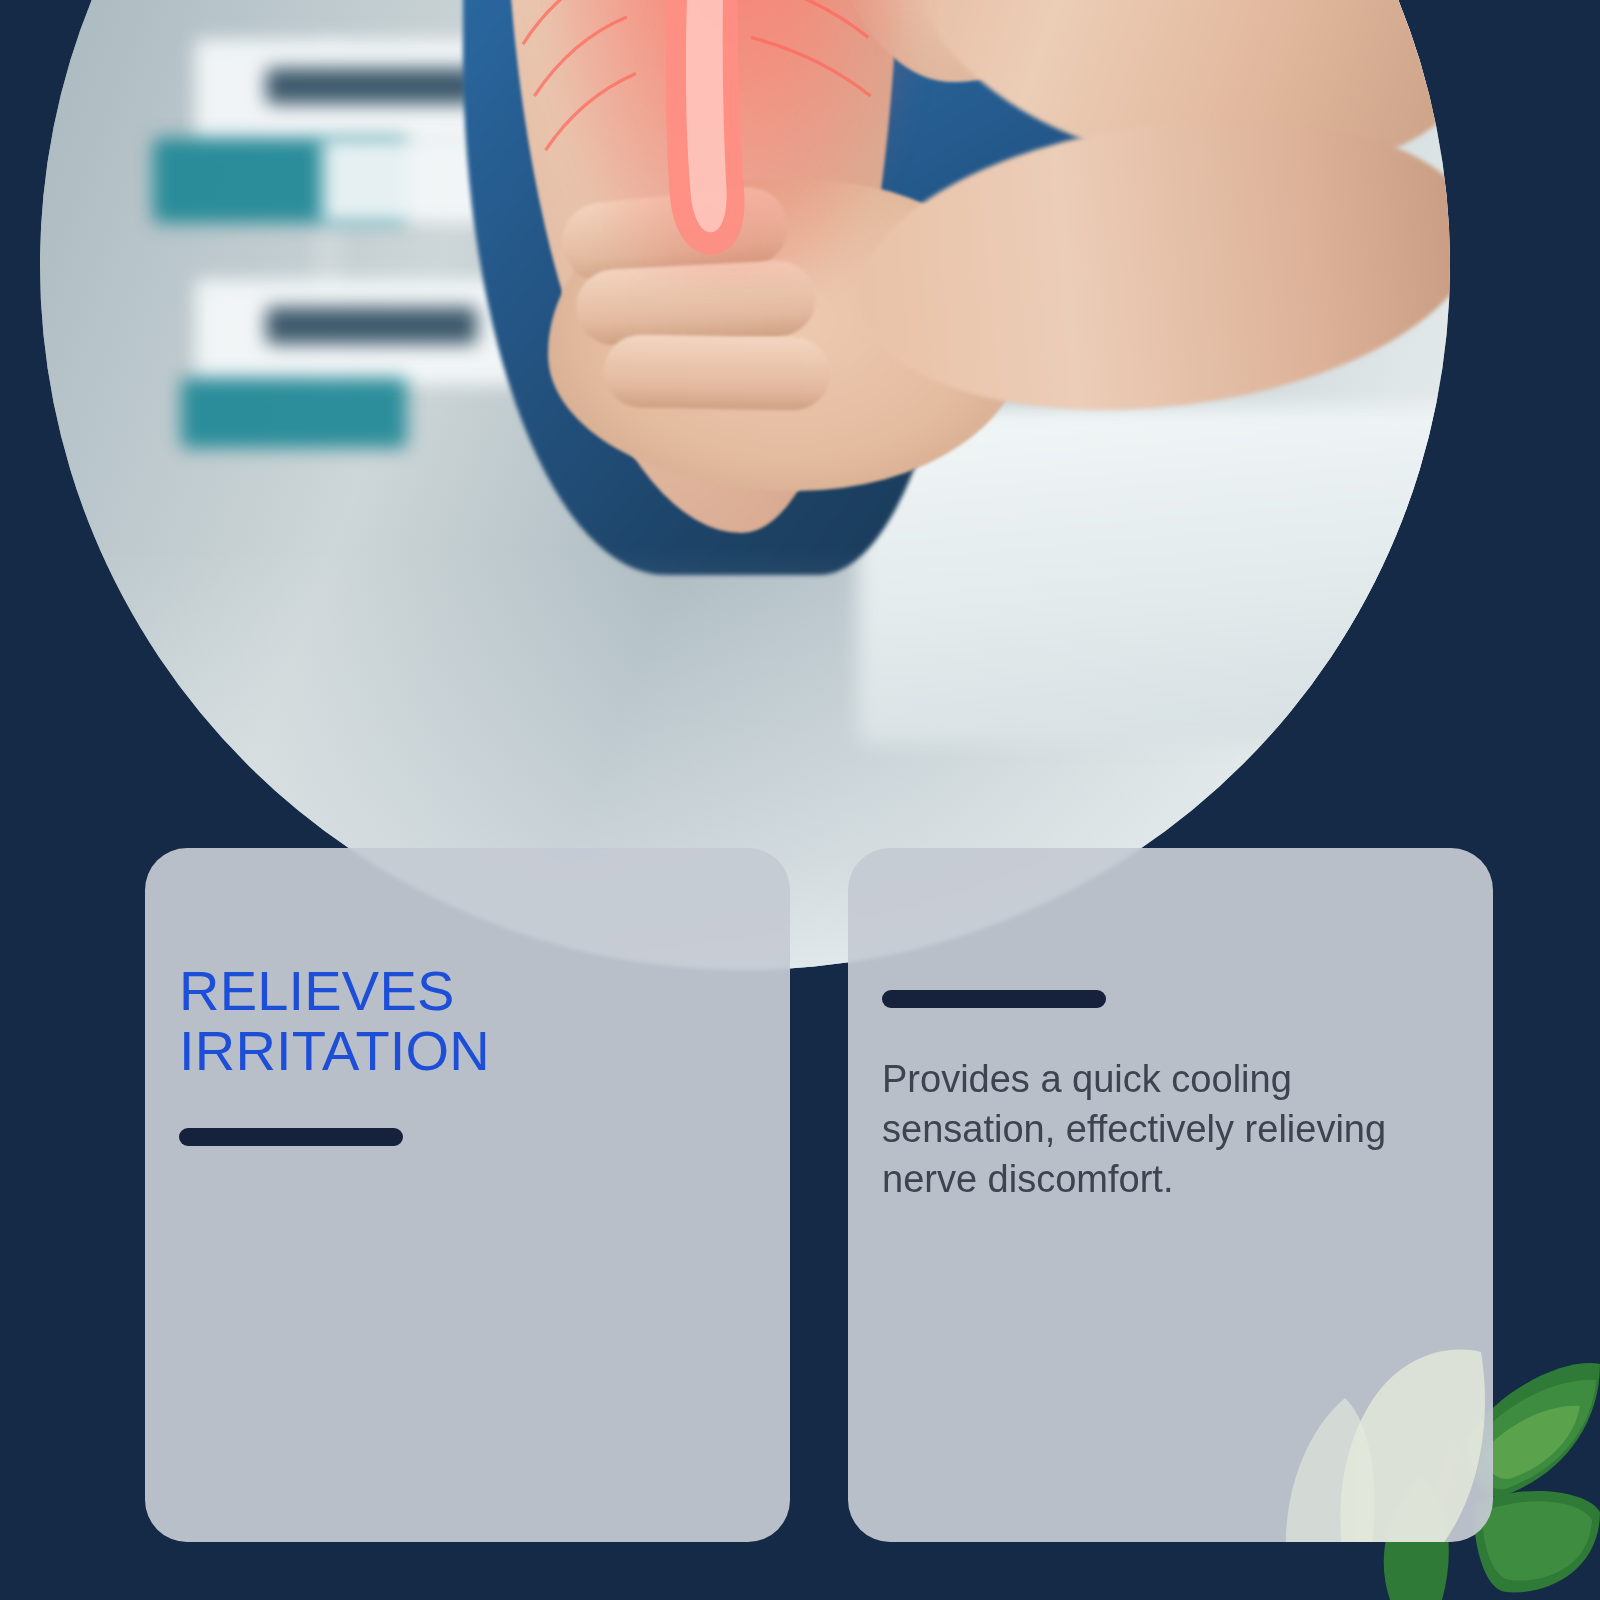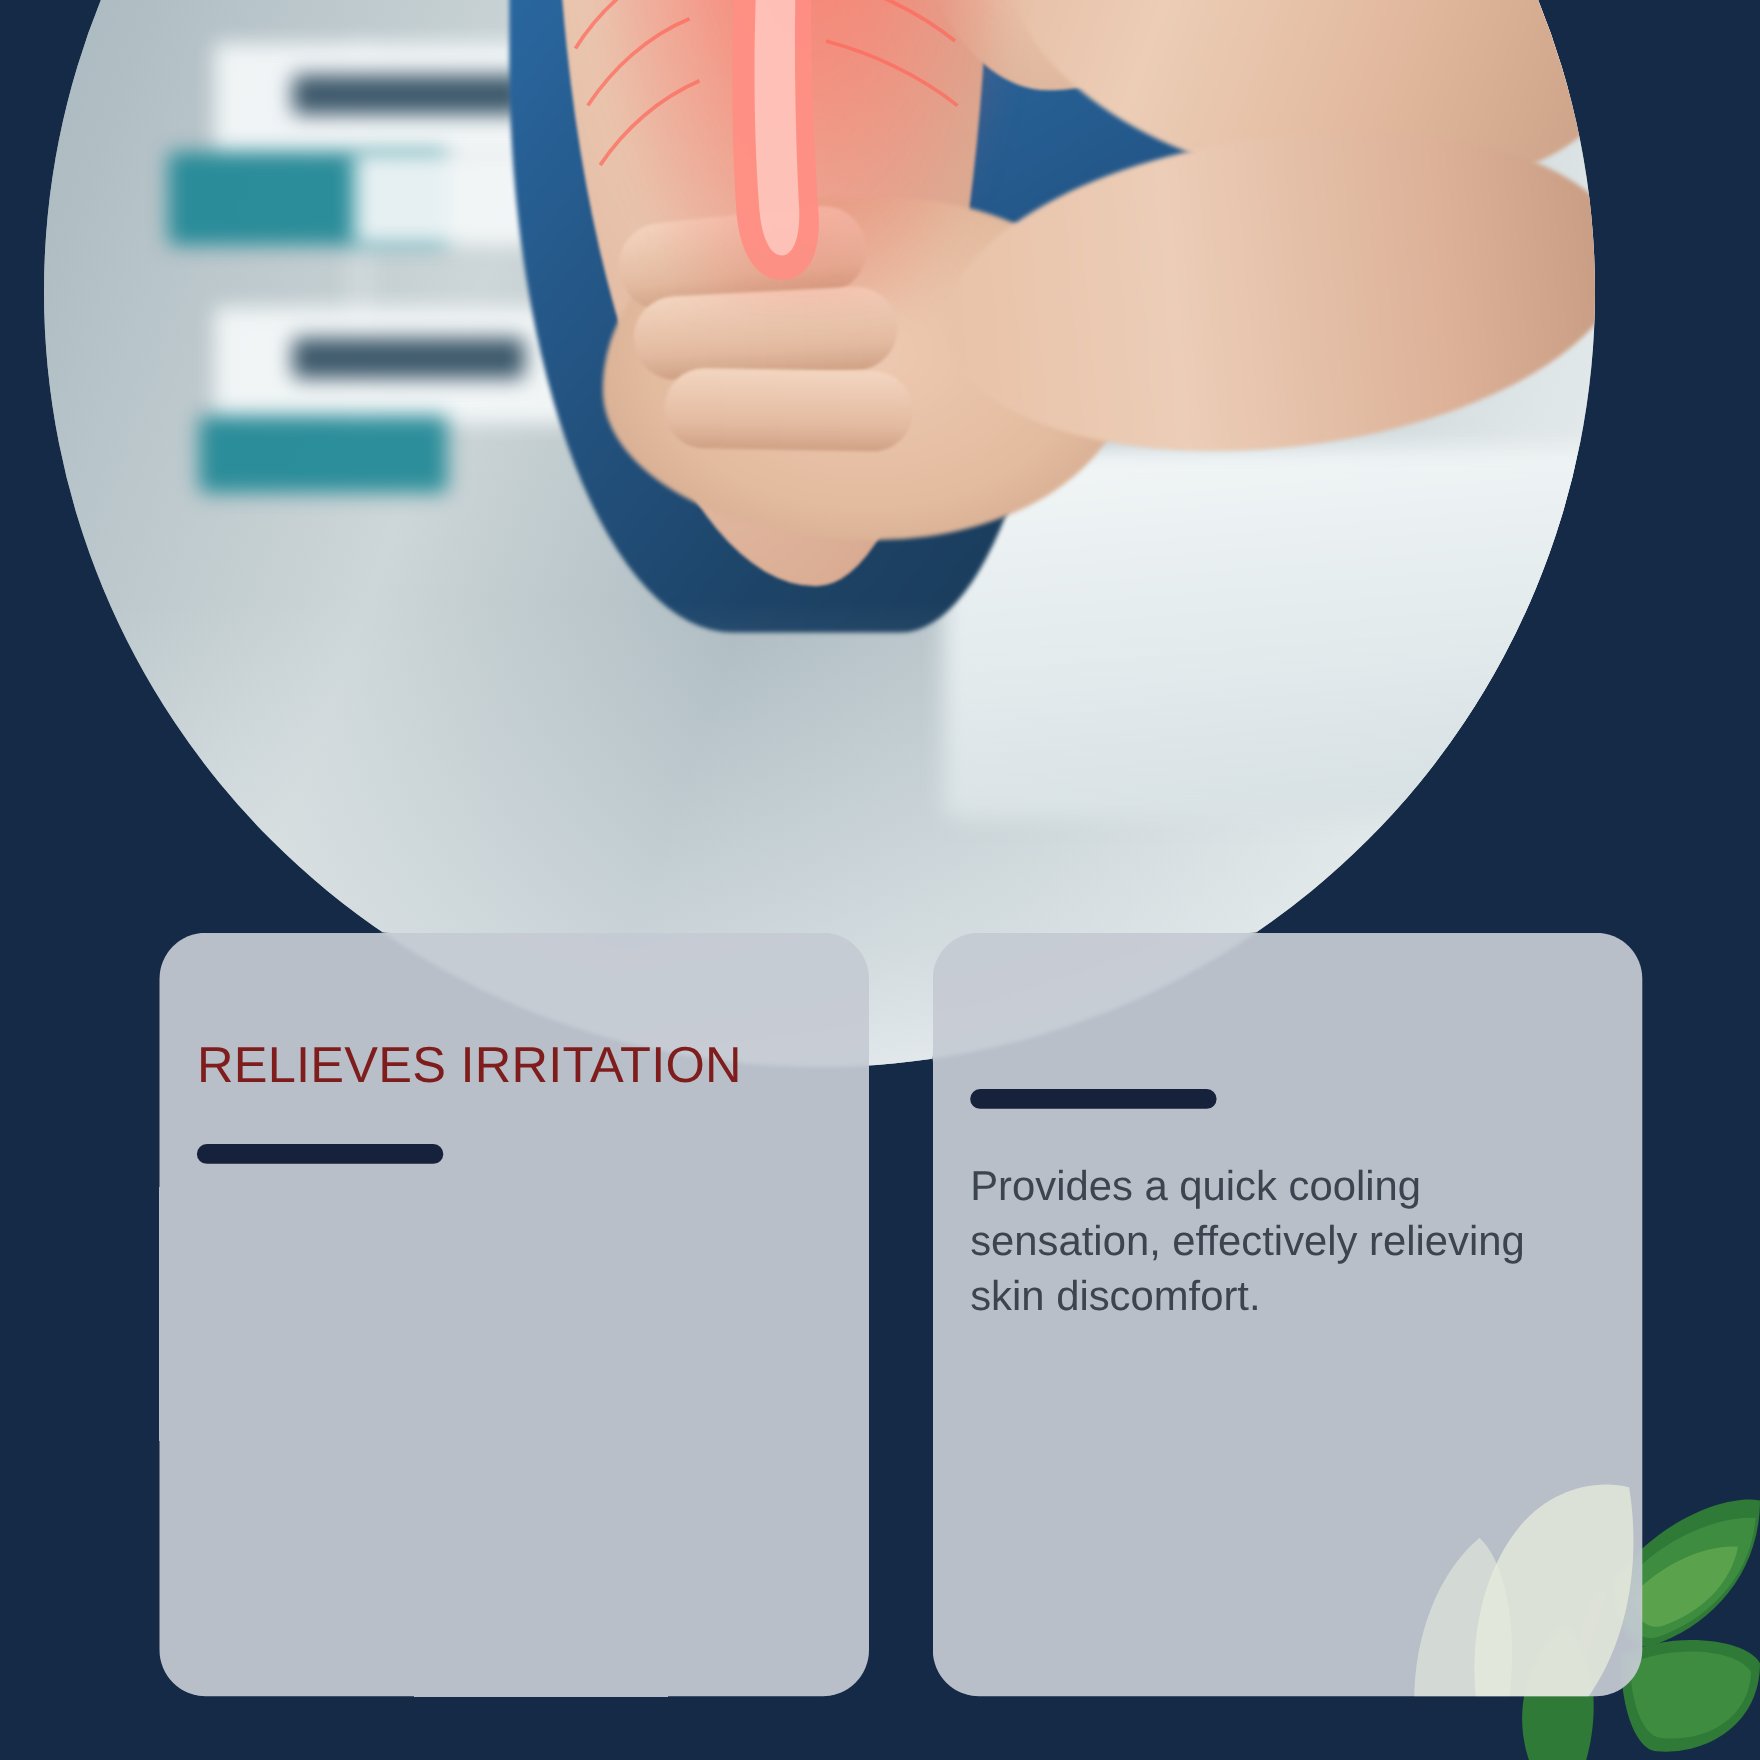--- a/index.html
+++ b/index.html
@@ -213,27 +213,28 @@
     flex: 1 1 0;
     border-radius: 42px;
     background: rgba(197,202,211,0.93);
     backdrop-filter: blur(2px);
     padding: 96px 0 0 0;
     overflow: hidden;
   }
   .card .inner { padding: 0 42px 0 34px; }
 
   .card-title {
-    font-size: 46px;
+    font-size: 56px;
     line-height: 1.08;
     font-weight: 400;
     letter-spacing: 0.2px;
-    color: #7f1d1d;
+    color: #1d4ed8;
     text-transform: uppercase;
     white-space: pre-line;
+    margin-top: 17px;
   }
   .card-rule {
     margin-top: 46px;
     width: 224px;
     height: 18px;
     border-radius: 9px;
     background: #16223c;
   }
   .card-body {
     margin-top: 46px;
@@ -359,21 +360,21 @@
     <div class="card left">
       <div class="inner">
         <h2 class="card-title">RELIEVES IRRITATION</h2>
         <div class="card-rule"></div>
       </div>
     </div>
 
     <div class="card right">
       <div class="inner">
         <div class="card-rule"></div>
-        <p class="card-body">Provides a quick cooling sensation, effectively relieving skin discomfort.</p>
+        <p class="card-body">Provides a quick cooling sensation, effectively relieving nerve discomfort.</p>
       </div>
 
       <svg class="card-mint-bleed" viewBox="0 0 300 430">
         <path class="leaf-pale" d="M122 430 C96 360 104 268 150 214 C176 184 214 172 248 180
                                    C258 240 250 312 214 366 C190 402 156 428 122 430 Z" opacity="0.78"></path>
         <path class="leaf-pale" d="M60 430 C40 356 62 268 112 226 C140 252 150 330 134 400
                                    C130 414 118 426 104 430 Z" opacity="0.6"></path>
       </svg>
     </div>
 

